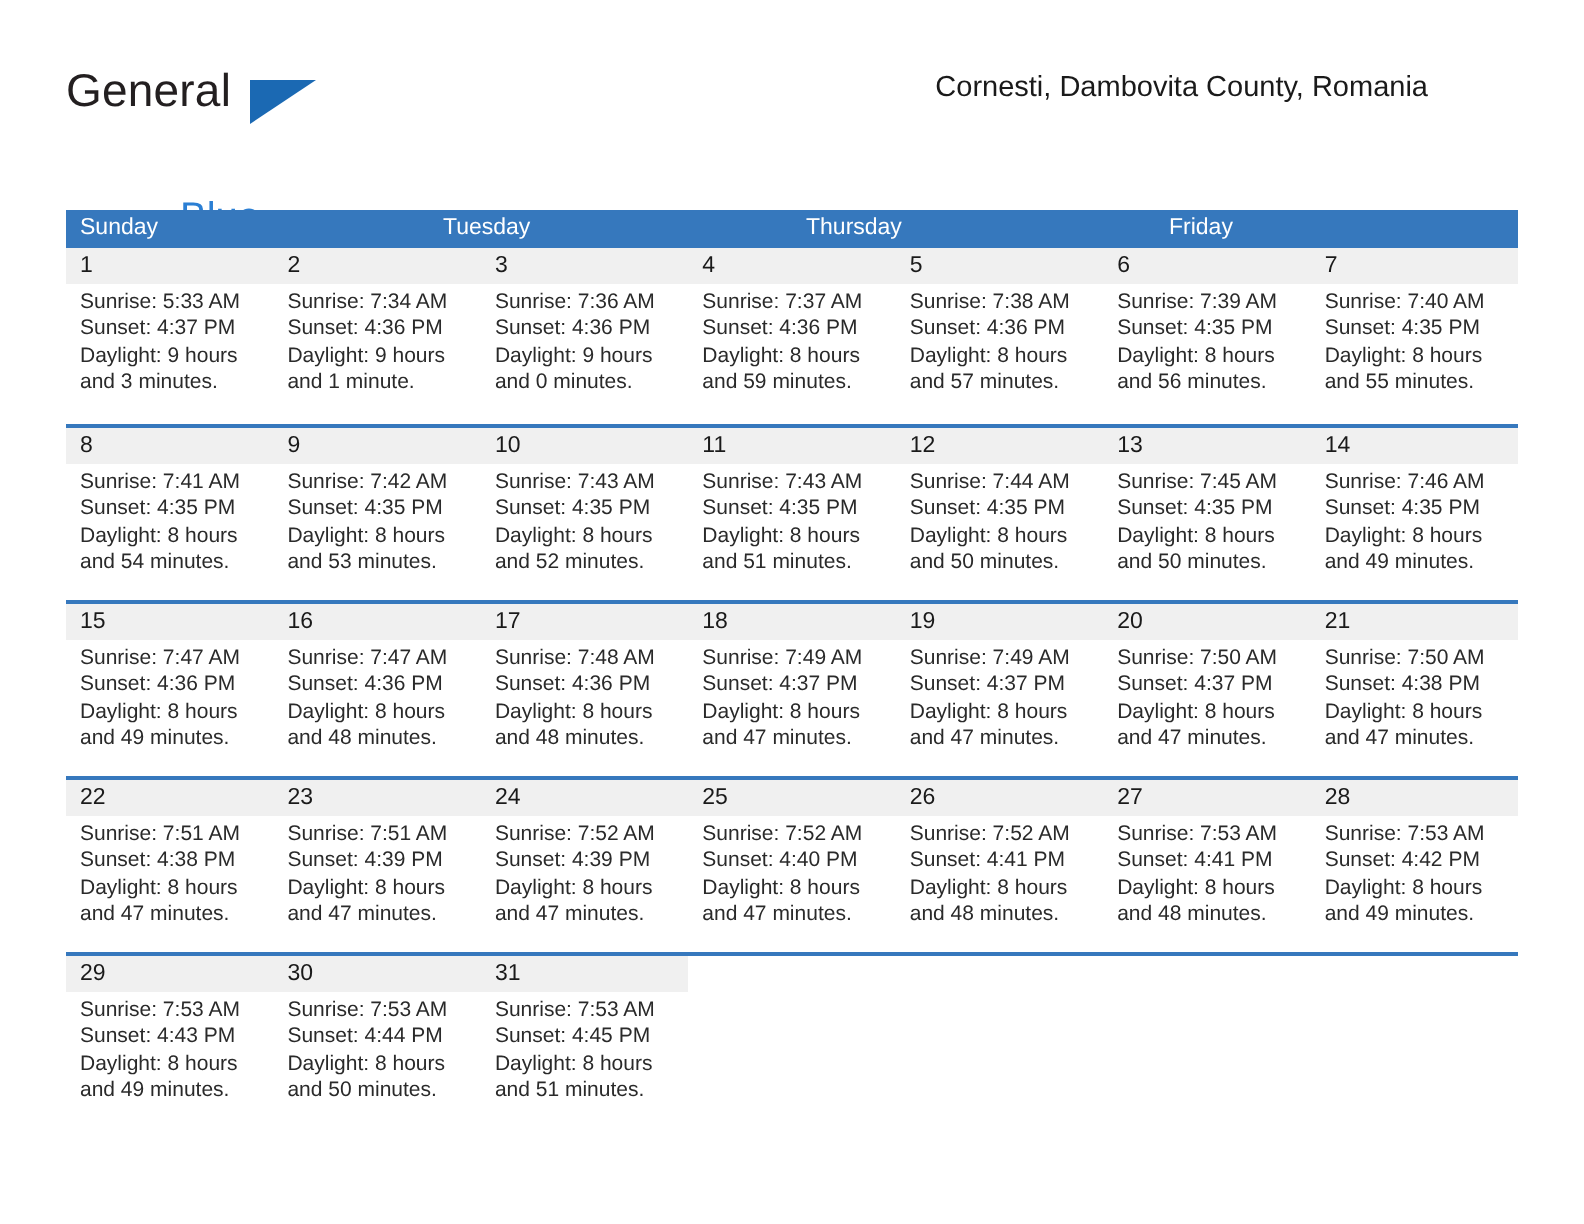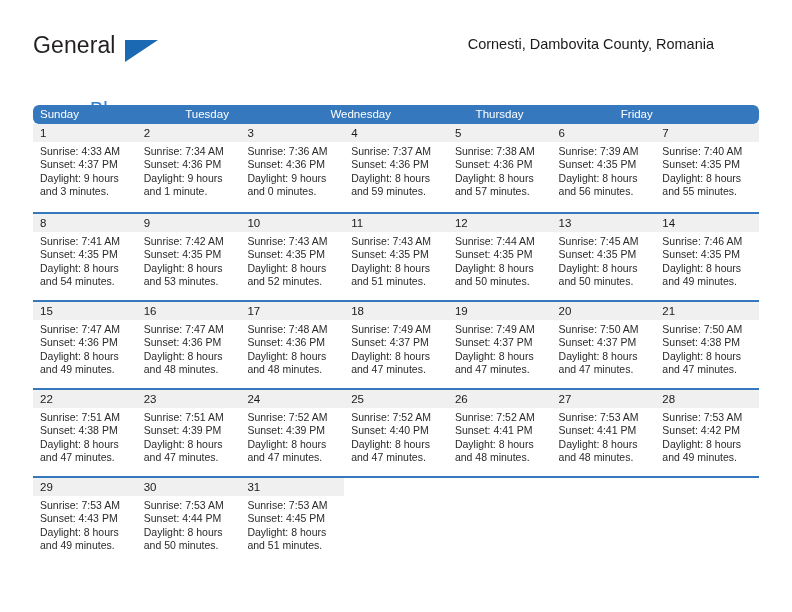--- a/index.html
+++ b/index.html
@@ -94,21 +94,20 @@
   .calendar {
     position: absolute;
     left: 33px;
     top: 105px;
     width: 726px;
   }
   .dow-row {
     display: flex;
     background: #3678bd;
     height: 19px;
-    border-radius: 6px;
   }
   .dow {
     flex: 1 1 0;
     color: #ffffff;
     font-size: 11.5px;
     line-height: 19px;
     padding-left: 7px;
     box-sizing: border-box;
     white-space: nowrap;
   }
@@ -170,30 +169,29 @@
       <h2 class="cal-subtitle">Cornesti, Dambovita County, Romania</h2>
     </div>
 
   </div>
 
   <div class="calendar">
 
     <div class="dow-row">
       <div class="dow">Sunday</div>
       <div class="dow">Tuesday</div>
-      <div class="dow">Wednesday</div>
       <div class="dow">Thursday</div>
       <div class="dow">Friday</div>
     </div>
 
     <div class="week first">
       <div class="day">
         <div class="day-num">1</div>
         <div class="day-info">
-          <div>Sunrise: 4:33 AM</div>
+          <div>Sunrise: 5:33 AM</div>
           <div>Sunset: 4:37 PM</div>
           <div>Daylight: 9 hours</div>
           <div>and 3 minutes.</div>
         </div>
       </div>
       <div class="day">
         <div class="day-num">2</div>
         <div class="day-info">
           <div>Sunrise: 7:34 AM</div>
           <div>Sunset: 4:36 PM</div>

